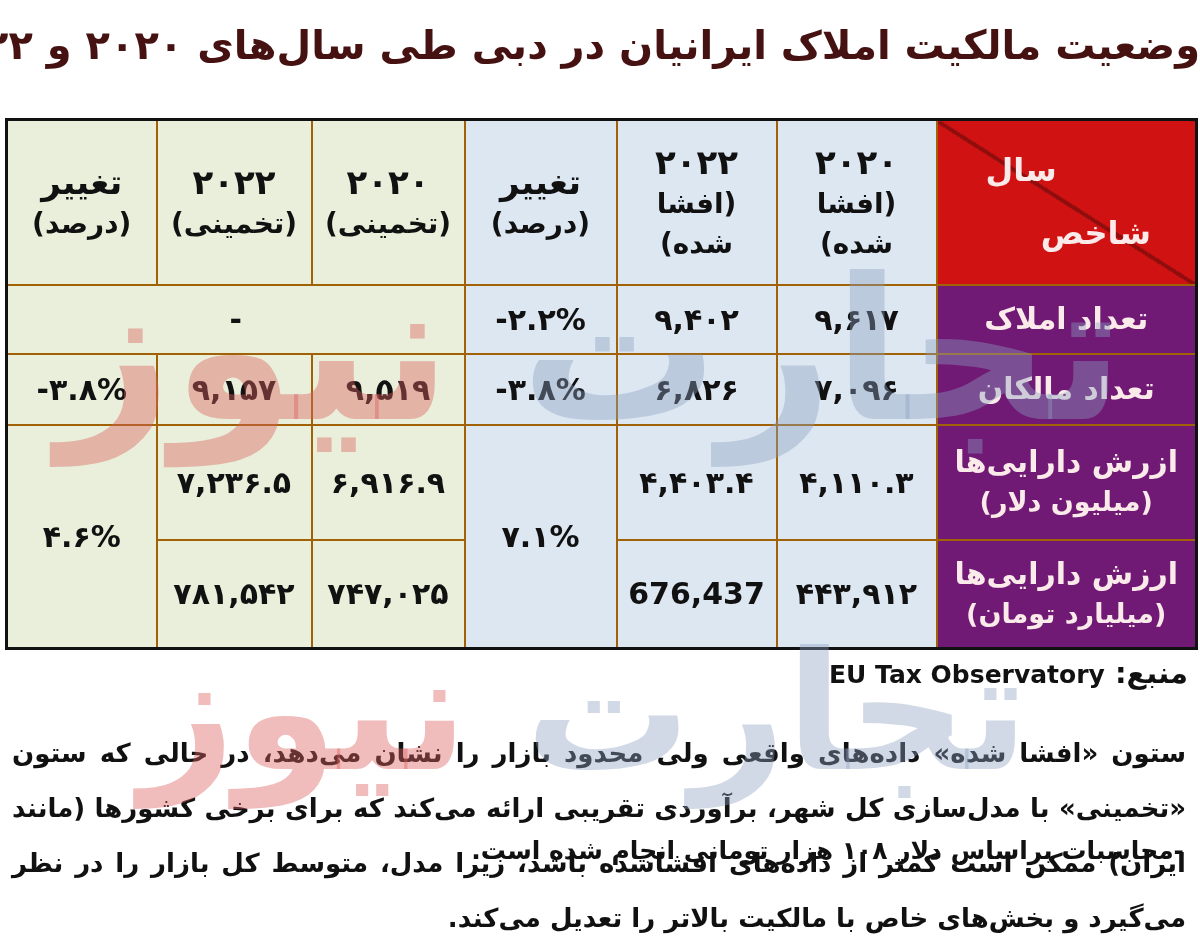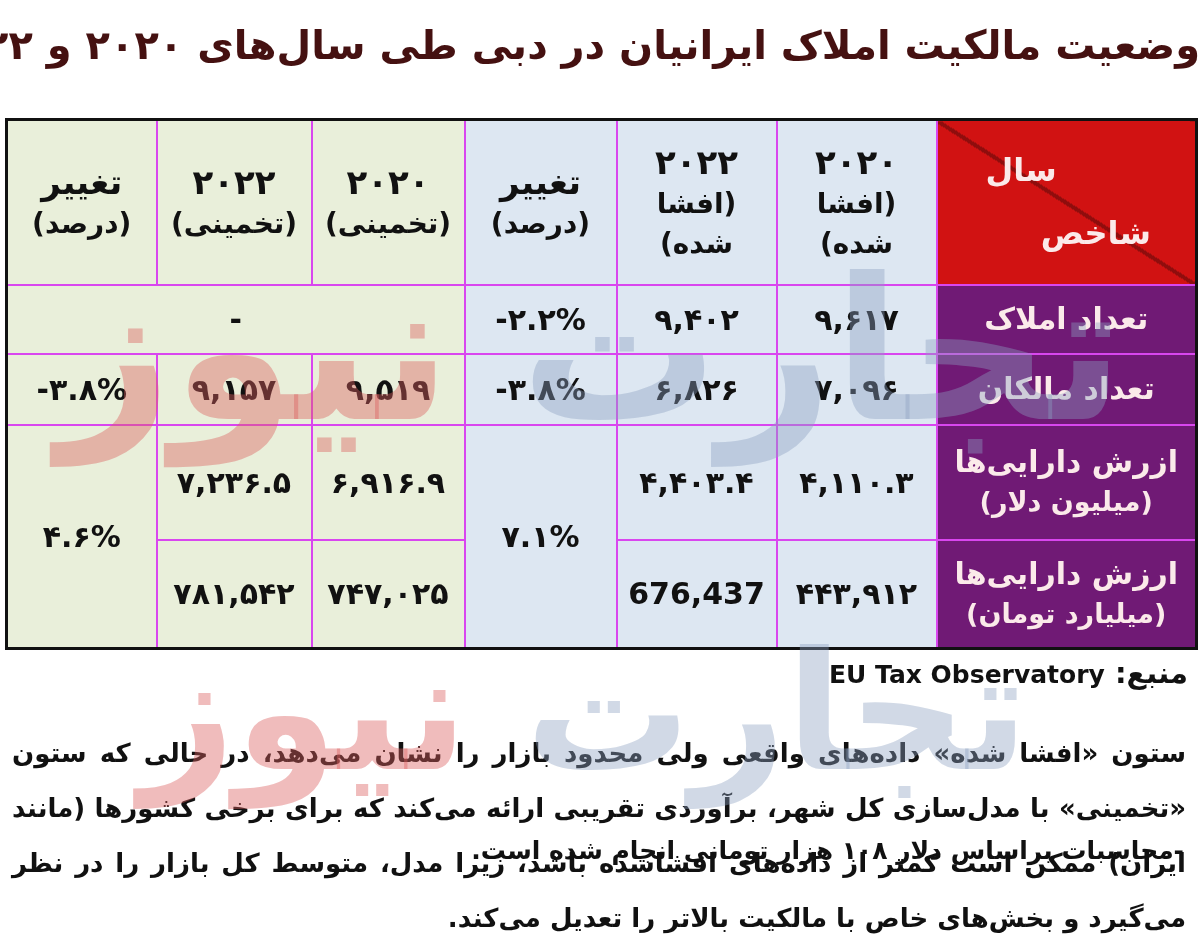--- a/index.html
+++ b/index.html
@@ -16,21 +16,21 @@
     font-size:40px;font-weight:bold;color:#451111;
     white-space:nowrap;
   }
   
   table.main{
     position:absolute;top:118px;left:5px;
     width:1190px;border-collapse:collapse;table-layout:fixed;
     direction:rtl;
   }
   table.main td{
-    border:2px solid #d946ef;
+    border:2px solid #a16207;
     text-align:center;vertical-align:middle;
     font-weight:bold;color:#111;
     padding:0;
   }
   table.main{border:3px solid #111;}
   .c-red{background:#701a75;color:#fbeaea;}
   .c-blue{background:#dde7f2;}
   .c-green{background:#e9efda;}
   .corner{
     position:relative;

